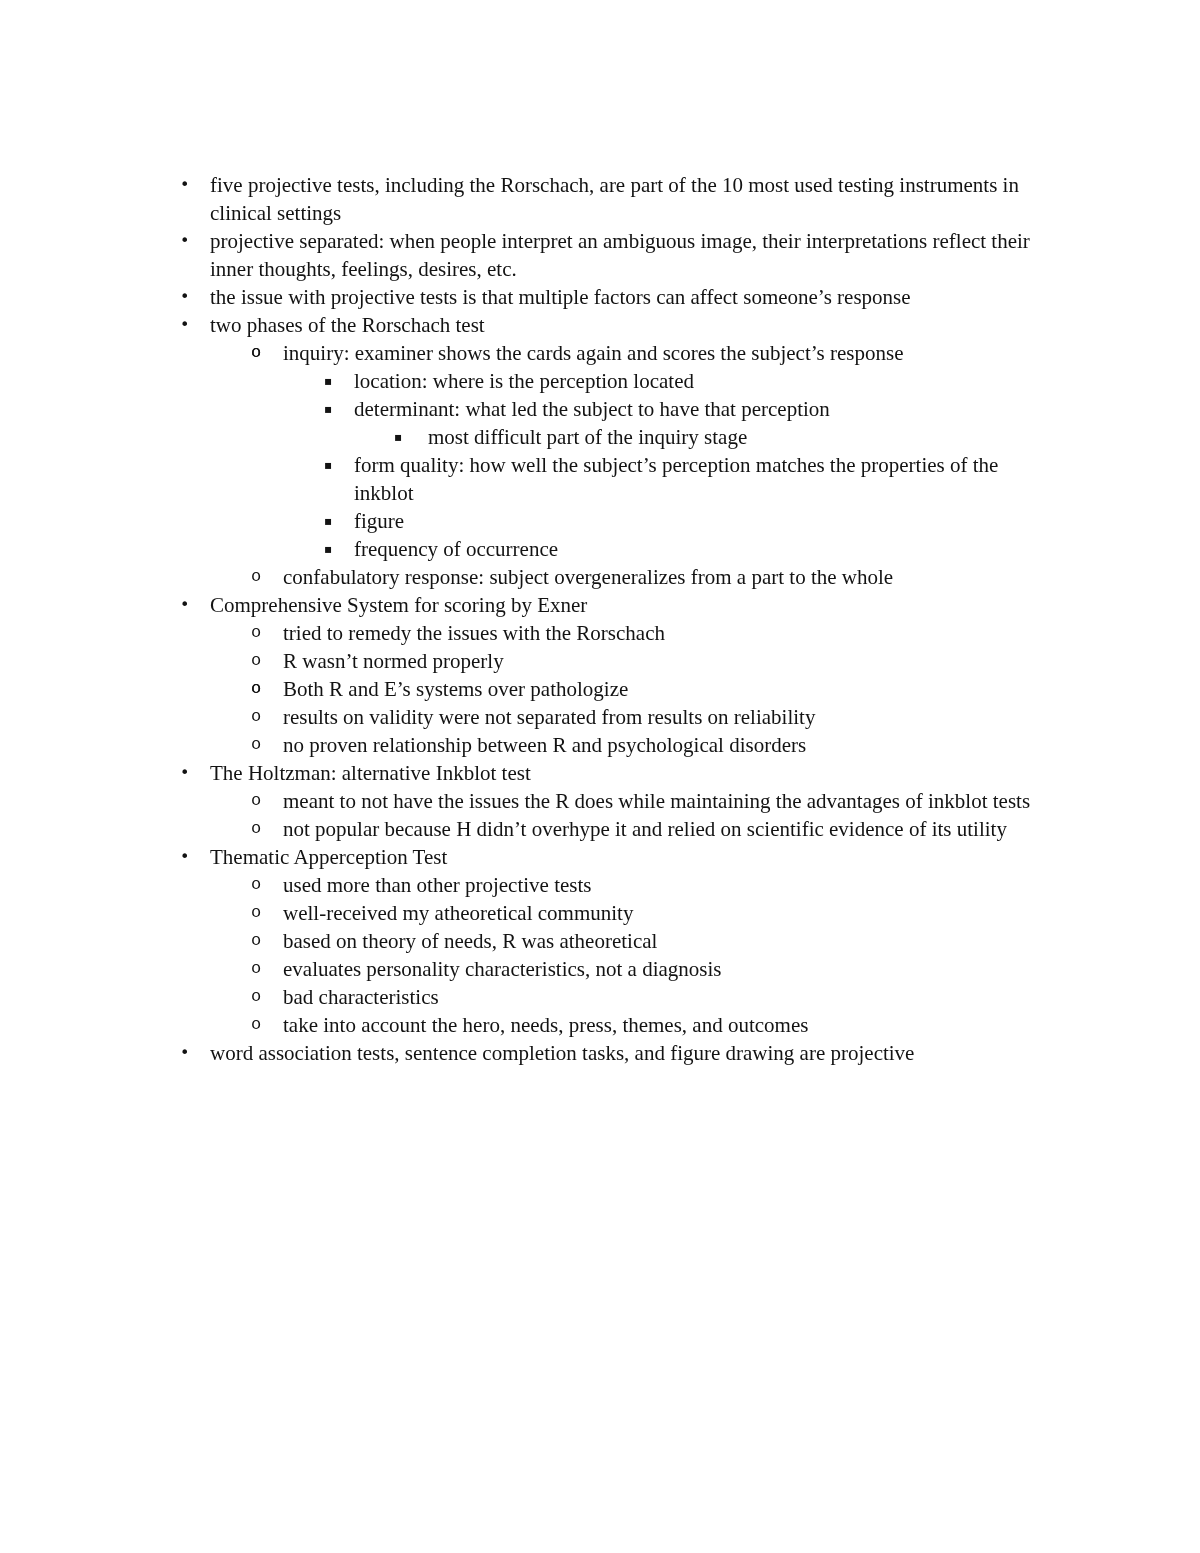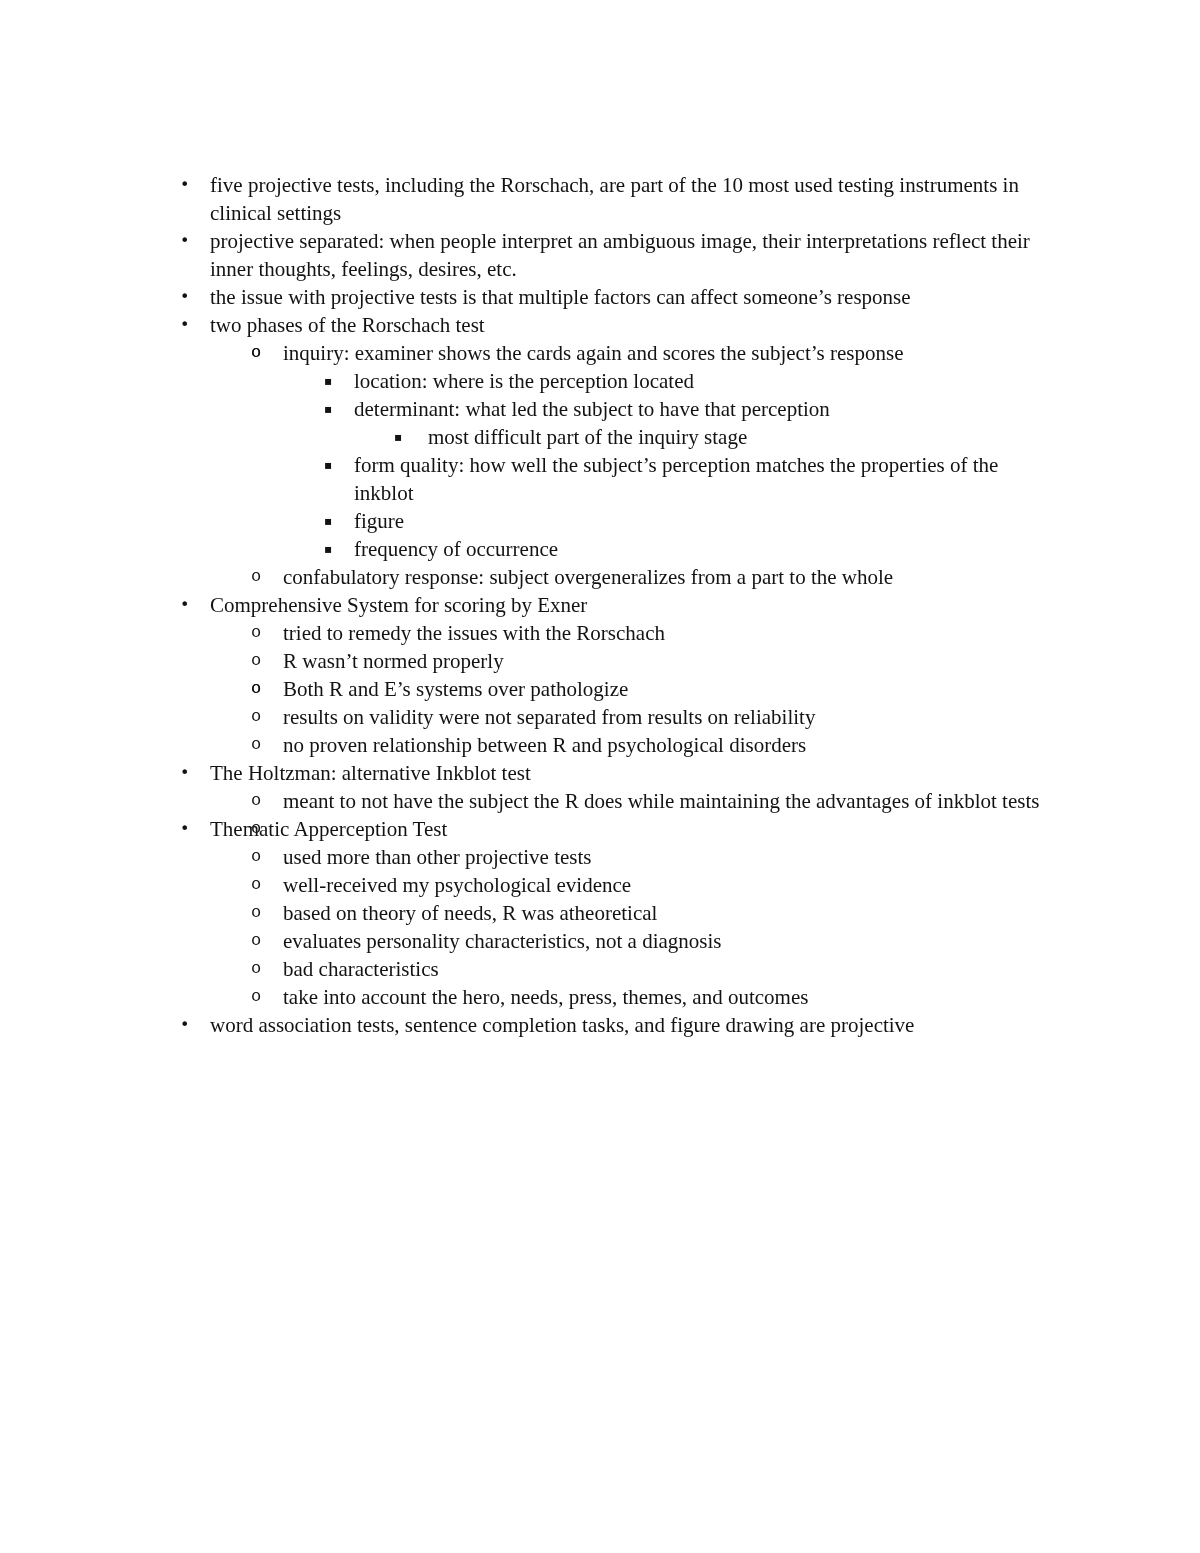--- a/index.html
+++ b/index.html
@@ -72,24 +72,24 @@
       <div class="item lvl3"><span class="marker m3">▪</span><span class="text">frequency of occurrence</span></div>
       <div class="item lvl2"><span class="marker m2">o</span><span class="text">confabulatory response: subject overgeneralizes from a part to the whole</span></div>
       <div class="item lvl1"><span class="marker m1">•</span><span class="text">Comprehensive System for scoring by Exner</span></div>
       <div class="item lvl2"><span class="marker m2">o</span><span class="text">tried to remedy the issues with the Rorschach</span></div>
       <div class="item lvl2"><span class="marker m2">o</span><span class="text">R wasn’t normed properly</span></div>
       <div class="item lvl2"><span class="marker m2">o</span></div>
       <div class="item lvl2"><span class="marker m2">o</span><span class="text">Both R and E’s systems over pathologize</span></div>
       <div class="item lvl2"><span class="marker m2">o</span><span class="text">results on validity were not separated from results on reliability</span></div>
       <div class="item lvl2"><span class="marker m2">o</span><span class="text">no proven relationship between R and psychological disorders</span></div>
       <div class="item lvl1"><span class="marker m1">•</span><span class="text">The Holtzman: alternative Inkblot test</span></div>
-      <div class="item lvl2"><span class="marker m2">o</span><span class="text">meant to not have the subject the R does while maintaining the advantages of inkblot tests</span></div>
-      <div class="item lvl2"><span class="marker m2">o</span></div>
+      <div class="item lvl2"><span class="marker m2">o</span><span class="text">meant to not have the issues the R does while maintaining the advantages of inkblot tests</span></div>
+      <div class="item lvl2"><span class="marker m2">o</span><span class="text">not popular because H didn’t overhype it and relied on scientific evidence of its utility</span></div>
       <div class="item lvl1"><span class="marker m1">•</span><span class="text">Thematic Apperception Test</span></div>
       <div class="item lvl2"><span class="marker m2">o</span><span class="text">used more than other projective tests</span></div>
-      <div class="item lvl2"><span class="marker m2">o</span><span class="text">well-received my psychological evidence</span></div>
+      <div class="item lvl2"><span class="marker m2">o</span><span class="text">well-received my atheoretical community</span></div>
       <div class="item lvl2"><span class="marker m2">o</span><span class="text">based on theory of needs, R was atheoretical</span></div>
       <div class="item lvl2"><span class="marker m2">o</span><span class="text">evaluates personality characteristics, not a diagnosis</span></div>
       <div class="item lvl2"><span class="marker m2">o</span><span class="text">bad characteristics</span></div>
       <div class="item lvl2"><span class="marker m2">o</span><span class="text">take into account the hero, needs, press, themes, and outcomes</span></div>
       <div class="item lvl1"><span class="marker m1">•</span><span class="text">word association tests, sentence completion tasks, and figure drawing are projective</span></div>
     </div>
 </div>
 
 </body></html>

